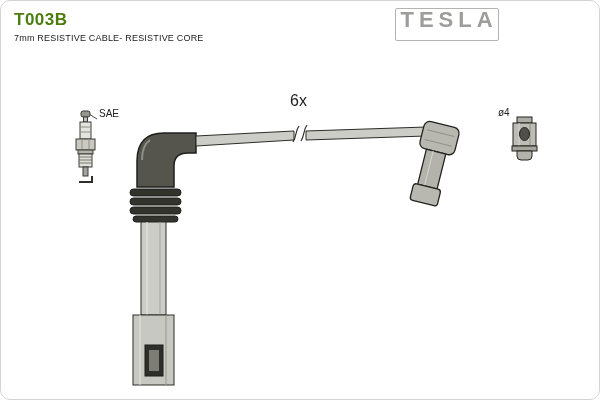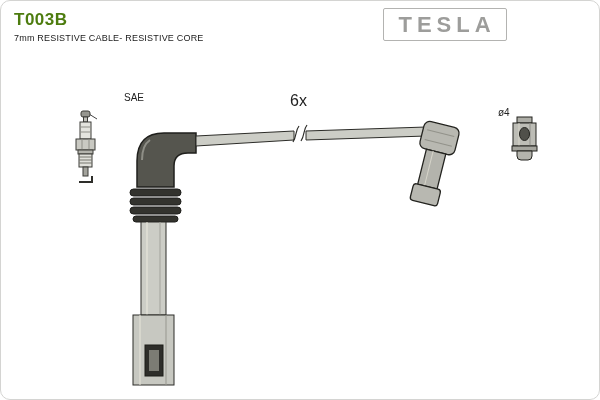--- a/index.html
+++ b/index.html
@@ -1,25 +1,25 @@
 <!DOCTYPE html>
 <html><head>
 <meta charset="utf-8">
 <style>
   html,body{margin:0;padding:0;background:#ffffff;}
   body{font-family:"Liberation Sans", sans-serif; width:600px; height:400px;}
   .card{position:relative;width:600px;height:400px;background:#ffffff;overflow:hidden;}
   .frame{position:absolute;inset:0;border:1px solid #d4d4d2;border-radius:10px;pointer-events:none;}
   .part-number{position:absolute;left:14px;top:10px;font-size:17px;font-weight:bold;color:#4d7c0f;letter-spacing:.5px;}
   .spec{position:absolute;left:14px;top:33px;font-size:9px;color:#1a1a1a;letter-spacing:.2px;white-space:nowrap;}
-  .logo{position:absolute;left:383px;top:8px;width:124px;height:33px;border:1.5px solid #b3b3b1;border-radius:2px;
-        display:flex;align-items:center;justify-content:center;box-sizing:border-box;}
+  .logo{position:absolute;left:395px;top:8px;width:104px;height:33px;border:1.5px solid #b3b3b1;border-radius:2px;
+        display:flex;align-items:flex-start;justify-content:center;box-sizing:border-box;}
   .logo span{font-weight:bold;font-size:22px;color:#9d9d9b;letter-spacing:5px;line-height:1;transform:translateX(2px);}
   .qty{position:absolute;left:290px;top:92px;font-size:16px;color:#222;}
-  .sae{position:absolute;left:99px;top:92px;font-size:10px;color:#222;margin-left:25px;}
+  .sae{position:absolute;left:99px;top:108px;font-size:10px;color:#222;}
   .dia{position:absolute;left:491px;top:107px;font-size:10px;color:#222;margin-left:7px;}
   svg.illustration{position:absolute;left:0;top:0;width:600px;height:400px;}
 </style>
 </head>
 <body>
 
 <div class="card">
   <div class="frame"></div>
 
   <div class="part-number">T003B</div>

